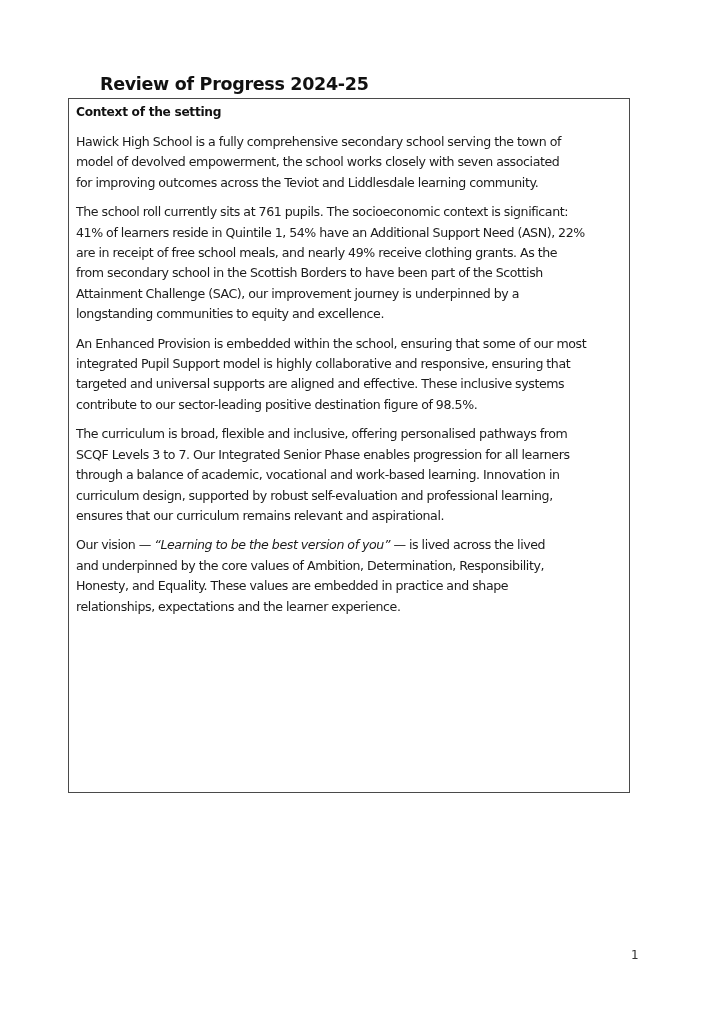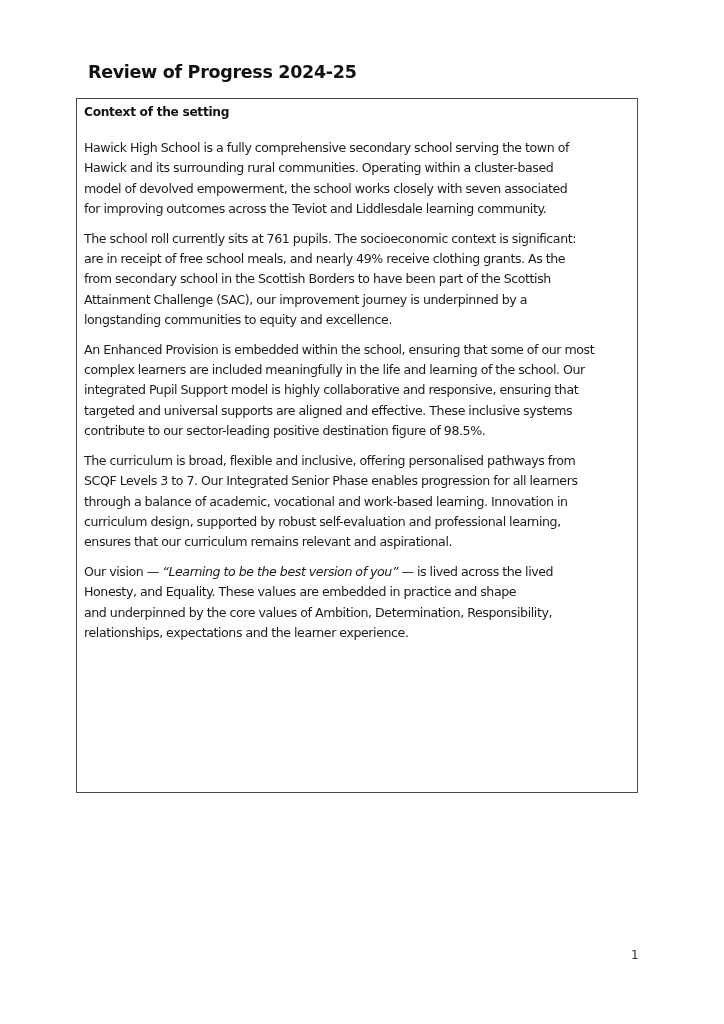--- a/index.html
+++ b/index.html
@@ -12,31 +12,31 @@
       height: 1024px;
       position: relative;
       overflow: hidden;
       font-family: "DejaVu Sans", "Liberation Sans", sans-serif;
       color: #1a1a1a;
     }
     .page-title {
       position: absolute;
       left: 88px;
       top: 60px;
-      margin: 0;
+      margin: 12px;
       font-family: "DejaVu Sans", "Liberation Sans", sans-serif;
       font-weight: bold;
       font-size: 17.5px;
       letter-spacing: -0.3px;
       color: #111;
       line-height: 24px;
     }
     .context-box {
       position: absolute;
-      left: 76px;
+      left: 68px;
       top: 98px;
       width: 562px;
       height: 695px;
       border: 1px solid #4a4a4a;
       box-sizing: border-box;
       padding: 3px 16px 0 7px;
     }
     .section-heading {
       margin: 0;
       font-weight: bold;
@@ -48,71 +48,70 @@
     .para {
       margin: 9px 0 0 0;
       font-size: 12.6px;
       line-height: 20.4px;
       letter-spacing: -0.42px;
       word-spacing: -0.2px;
       color: #1c1c1c;
       width: 560px;
       white-space: normal;
     }
-    .para.first { margin-top: 16px; }
+    .para.first { margin-top: 10px; }
     .line { display: block; white-space: nowrap; }
     .para em { font-style: italic; margin-top: 16px; }
     .page-number {
       position: absolute;
       left: 631px;
       top: 948px;
       font-size: 12px;
       color: #333;
     }
   </style>
 </head>
 <body>
 
 <h1 class="page-title">Review of Progress 2024-25</h1>
 
 <div class="context-box">
   <h2 class="section-heading">Context of the setting</h2>
 
   <p class="para first">
     <span class="line">Hawick High School is a fully comprehensive secondary school serving the town of</span>
-    <span class="line">Hawick and its surrounding rural communities. Operating within a cluster-based</span>
     <span class="line">model of devolved empowerment, the school works closely with seven associated</span>
     <span class="line">for improving outcomes across the Teviot and Liddlesdale learning community.</span>
   </p>
 
   <p class="para">
     <span class="line">The school roll currently sits at 761 pupils. The socioeconomic context is significant:</span>
+    <span class="line">41% of learners reside in Quintile 1, 54% have an Additional Support Need (ASN), 22%</span>
     <span class="line">are in receipt of free school meals, and nearly 49% receive clothing grants. As the</span>
     <span class="line">from secondary school in the Scottish Borders to have been part of the Scottish</span>
     <span class="line">Attainment Challenge (SAC), our improvement journey is underpinned by a</span>
     <span class="line">longstanding communities to equity and excellence.</span>
   </p>
 
   <p class="para">
     <span class="line">An Enhanced Provision is embedded within the school, ensuring that some of our most</span>
-    <span class="line">complex learners are included meaningfully in the life and learning of the school. Our</span>
     <span class="line">integrated Pupil Support model is highly collaborative and responsive, ensuring that</span>
     <span class="line">targeted and universal supports are aligned and effective. These inclusive systems</span>
     <span class="line">contribute to our sector-leading positive destination figure of 98.5%.</span>
   </p>
 
   <p class="para">
     <span class="line">The curriculum is broad, flexible and inclusive, offering personalised pathways from</span>
     <span class="line">SCQF Levels 3 to 7. Our Integrated Senior Phase enables progression for all learners</span>
     <span class="line">through a balance of academic, vocational and work-based learning. Innovation in</span>
     <span class="line">curriculum design, supported by robust self-evaluation and professional learning,</span>
     <span class="line">ensures that our curriculum remains relevant and aspirational.</span>
   </p>
 
   <p class="para">
     <span class="line"><span>Our vision — </span><em>“Learning to be the best version of you”</em><span> — is lived across the lived</span></span>
+    <span class="line">and underpinned by the core values of Ambition, Determination, Responsibility,</span>
     <span class="line">Honesty, and Equality. These values are embedded in practice and shape</span>
-    <span class="line">and underpinned by the core values of Ambition, Determination, Responsibility,</span>
     <span class="line">relationships, expectations and the learner experience.</span>
   </p>
 </div>
 
 <div class="page-number">1</div>
 
 </body></html>

